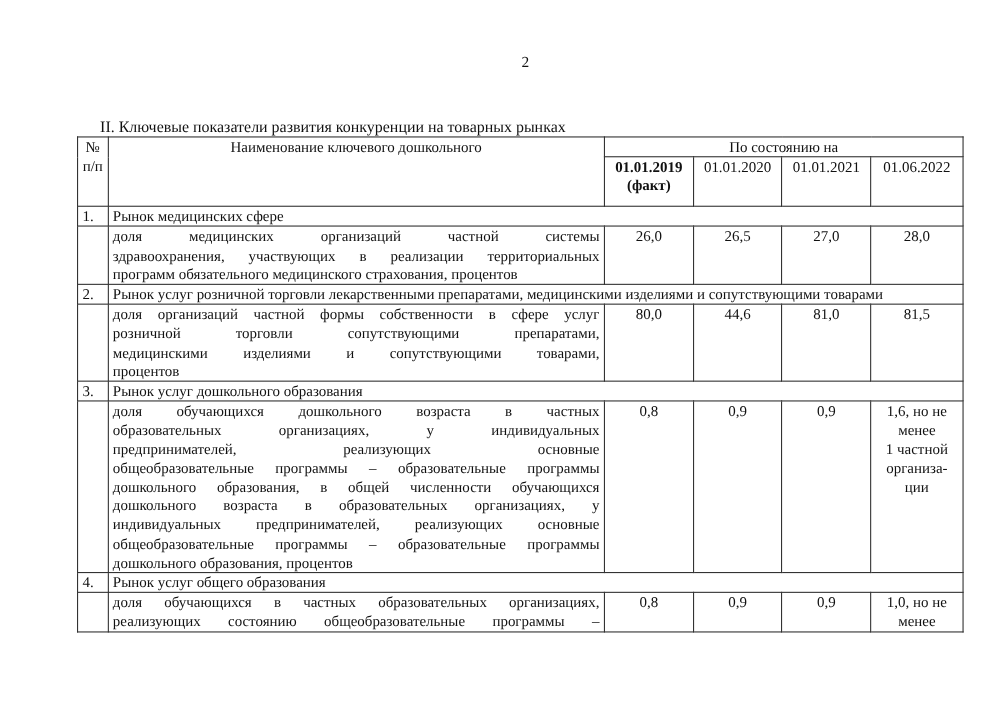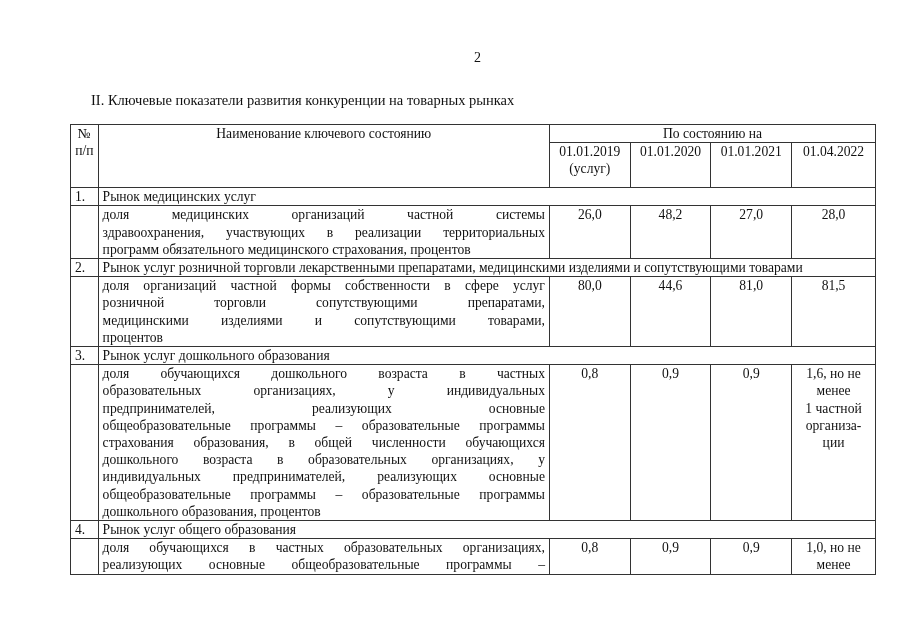--- a/index.html
+++ b/index.html
@@ -1,21 +1,21 @@
 <!DOCTYPE html>
 <html><head>
 <meta charset="utf-8">
 <style>
   html, body { margin:0; padding:0; }
   body {
     width:905px; height:640px; background:#ffffff; position:relative; overflow:hidden;
     font-family:"Liberation Serif","DejaVu Serif",serif; color:#111;
   }
   .page-number { position:absolute; left:474px; top:50px; font-size:14px; }
-  .section-title { position:absolute; left:91px; top:92px; font-size:14.5px; }
+  .section-title { position:absolute; left:91px; top:108px; font-size:14.5px; }
   table.kt {
     position:absolute; left:70px; top:124px; border-collapse:collapse;
     table-layout:fixed; width:806px; font-size:13.6px; line-height:17.2px;
   }
   table.kt td { border:1px solid #333; padding:0 4px; vertical-align:top; }
   .c-num { width:26px; }
   .c-name { width:425px; }
   .c-val { width:76px; text-align:center; }
   .c-val4 { width:79px; text-align:center; }
   .just-full { text-align:justify; text-align-last:justify; }
@@ -36,46 +36,46 @@
       <col class="c-val">
       <col class="c-val">
       <col class="c-val4">
   </colgroup>
   <tbody>
       <tr class="hdr-top">
     <td rowspan="2" class="center" style="height:62px;">
       <div>№</div>
       <div>п/п</div>
     </td>
-    <td rowspan="2" class="center">Наименование ключевого состоянию</td>
+    <td rowspan="2" class="center">Наименование ключевого дошкольного</td>
     <td colspan="4" class="center">По состоянию на</td>
   </tr>
   <tr>
-    <td class="center" style="height:44px;">
+    <td class="center" style="height:44px;font-weight:bold;">
       <div>01.01.2019</div>
-      <div>(услуг)</div>
+      <div>(факт)</div>
     </td>
     <td class="center">01.01.2020</td>
     <td class="center">01.01.2021</td>
-    <td class="center">01.04.2022</td>
+    <td class="center">01.06.2022</td>
   </tr>
 
   <tr>
     <td>1.</td>
-    <td colspan="5">Рынок медицинских услуг</td>
+    <td colspan="5">Рынок медицинских сфере</td>
   </tr>
   <tr>
     <td></td>
     <td>
       <div class="just-full">доля медицинских организаций частной системы</div>
       <div class="just-full">здравоохранения, участвующих в реализации территориальных</div>
       <div>программ обязательного медицинского страхования, процентов</div>
     </td>
     <td class="center">26,0</td>
-    <td class="center">48,2</td>
+    <td class="center">26,5</td>
     <td class="center">27,0</td>
     <td class="center">28,0</td>
   </tr>
 
   <tr>
     <td>2.</td>
     <td colspan="5">Рынок услуг розничной торговли лекарственными препаратами, медицинскими изделиями и сопутствующими товарами</td>
   </tr>
   <tr>
     <td></td>
@@ -95,21 +95,21 @@
     <td>3.</td>
     <td colspan="5">Рынок услуг дошкольного образования</td>
   </tr>
   <tr>
     <td></td>
     <td>
       <div class="just-full">доля обучающихся дошкольного возраста в частных</div>
       <div class="just-full">образовательных организациях, у индивидуальных</div>
       <div class="just-full">предпринимателей, реализующих основные</div>
       <div class="just-full">общеобразовательные программы – образовательные программы</div>
-      <div class="just-full">страхования образования, в общей численности обучающихся</div>
+      <div class="just-full">дошкольного образования, в общей численности обучающихся</div>
       <div class="just-full">дошкольного возраста в образовательных организациях, у</div>
       <div class="just-full">индивидуальных предпринимателей, реализующих основные</div>
       <div class="just-full">общеобразовательные программы – образовательные программы</div>
       <div>дошкольного образования, процентов</div>
     </td>
     <td class="center">0,8</td>
     <td class="center">0,9</td>
     <td class="center">0,9</td>
     <td class="center">
       <div>1,6, но не</div>
@@ -121,21 +121,21 @@
   </tr>
 
   <tr>
     <td>4.</td>
     <td colspan="5">Рынок услуг общего образования</td>
   </tr>
   <tr>
     <td></td>
     <td>
       <div class="just-full">доля обучающихся в частных образовательных организациях,</div>
-      <div class="just-full">реализующих основные общеобразовательные программы –</div>
+      <div class="just-full">реализующих состоянию общеобразовательные программы –</div>
     </td>
     <td class="center">0,8</td>
     <td class="center">0,9</td>
     <td class="center">0,9</td>
     <td class="center">
       <div>1,0, но не</div>
       <div>менее</div>
     </td>
   </tr>
 </tbody>

